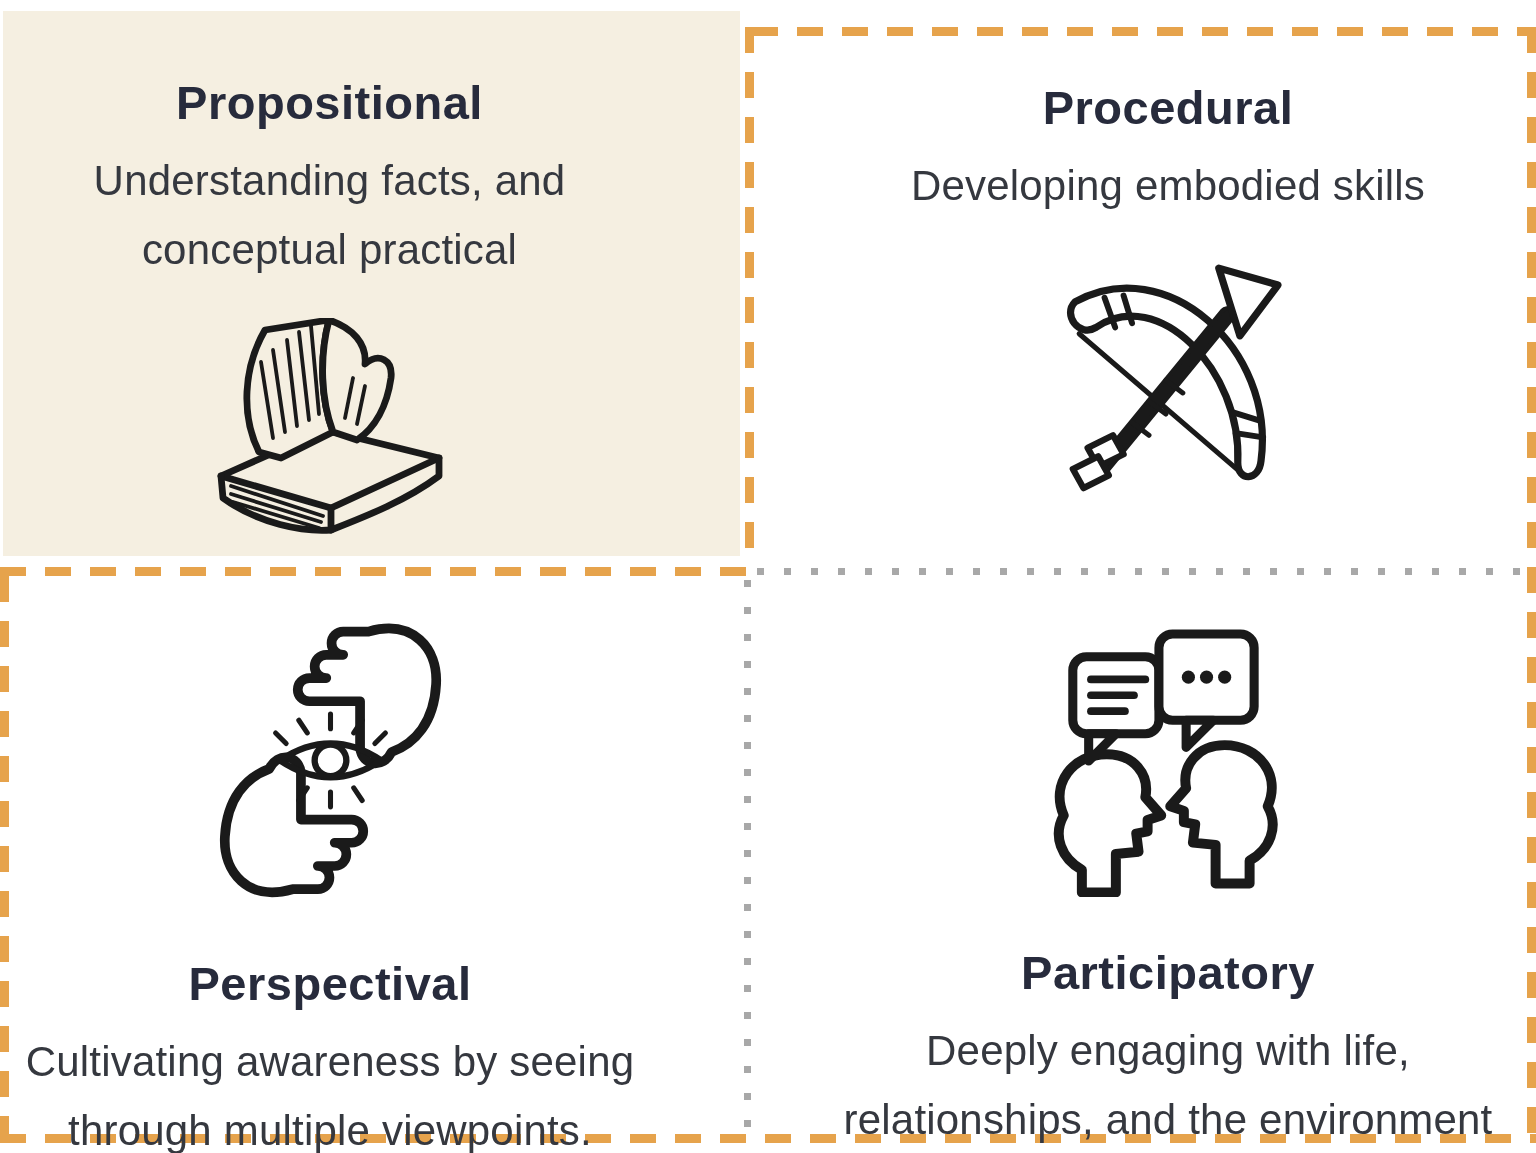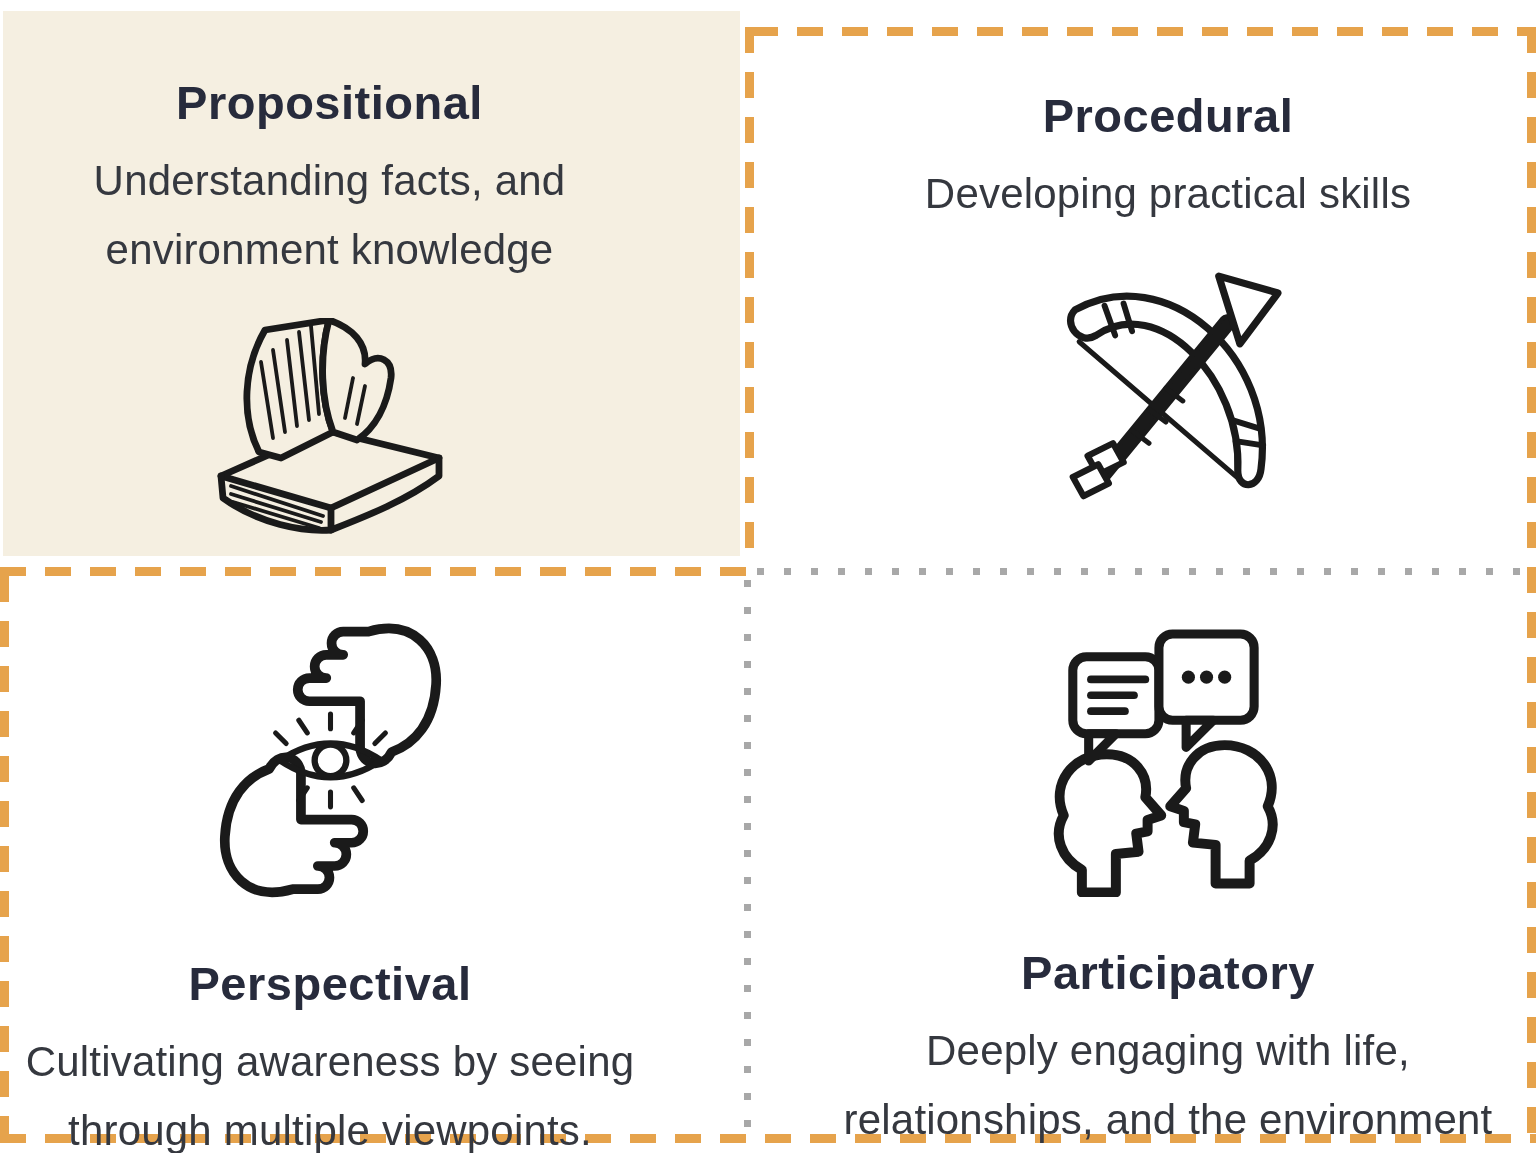--- a/index.html
+++ b/index.html
@@ -44,21 +44,21 @@
   <div class="dash-h" style="left:0;top:567px;width:748px;"></div>
   <div class="dash-v" style="left:0;top:576px;height:561px;"></div>
   <div class="dash-h" style="left:0;top:1134px;width:1536px;"></div>
   <div class="dot-h" style="left:757px;top:568px;width:764px;"></div>
   <div class="dot-v" style="left:744px;top:580px;height:550px;"></div>
 
   <div class="cell" style="left:3px;top:11px;width:737px;height:545px;padding:64px 84px 15px 0;">
     <div class="title">Propositional</div>
     <div class="desc">
       <div>Understanding facts, and</div>
-      <div>environment knowledge</div>
+      <div>conceptual practical</div>
     </div>
     <div class="icon-wrap" style="margin-top:40px;">
       <svg width="250" height="236" viewBox="0 0 125 118">
         <g class="ln" stroke-width="3.4">
 
           <path d="M8,79 L60,56 L117,70 L63,95 Z"></path>
           <path d="M8,79 L9,90 C27,103 49,107 63,106 L63,95"></path>
           <path d="M117,70 L117,79 C101,91 81,99 63,106"></path>
           <g stroke-width="1.9">
             <path d="M13,84 L59,99"></path>
@@ -77,24 +77,24 @@
           <path class="fb" d="M62,1 C74,5 81,13 80,23 C87,17 94,21 93,30 C91,44 85,55 76,61 L64,57 C58,41 57,20 62,1 Z"></path>
           <g stroke-width="1.9">
             <path d="M70,50 L74,30"></path>
               <path d="M76,53 L80,34"></path>
           </g>
         </g>
       </svg>
     </div>
   </div>
 
-  <div class="cell" style="left:754px;top:44px;width:772px;height:530px;padding:44px 0 0 56px;">
+  <div class="cell" style="left:754px;top:36px;width:772px;height:530px;padding:44px 0 0 56px;">
     <div class="title">Procedural</div>
     <div class="desc">
-      <div>Developing practical skills</div>
+      <div>Developing embodied skills</div>
     </div>
     <div class="icon-wrap" style="margin-top:34px;">
       <svg width="258" height="254" viewBox="0 0 122 120">
 
         <path class="ln fw" stroke-width="3.4" d="M17,25 C60,1 112,47 105,100 C104,110 94,110 94,101 C96,57 56,17 27,37 C19,42 11,31 17,25 Z"></path>
         <g class="ln" stroke-width="2.8">
           <path d="M31,23 L36,37"></path>
             <path d="M40,22 L44,35"></path>
           <path d="M91,77 L104,81"></path>
             <path d="M93,87 L106,89"></path>

